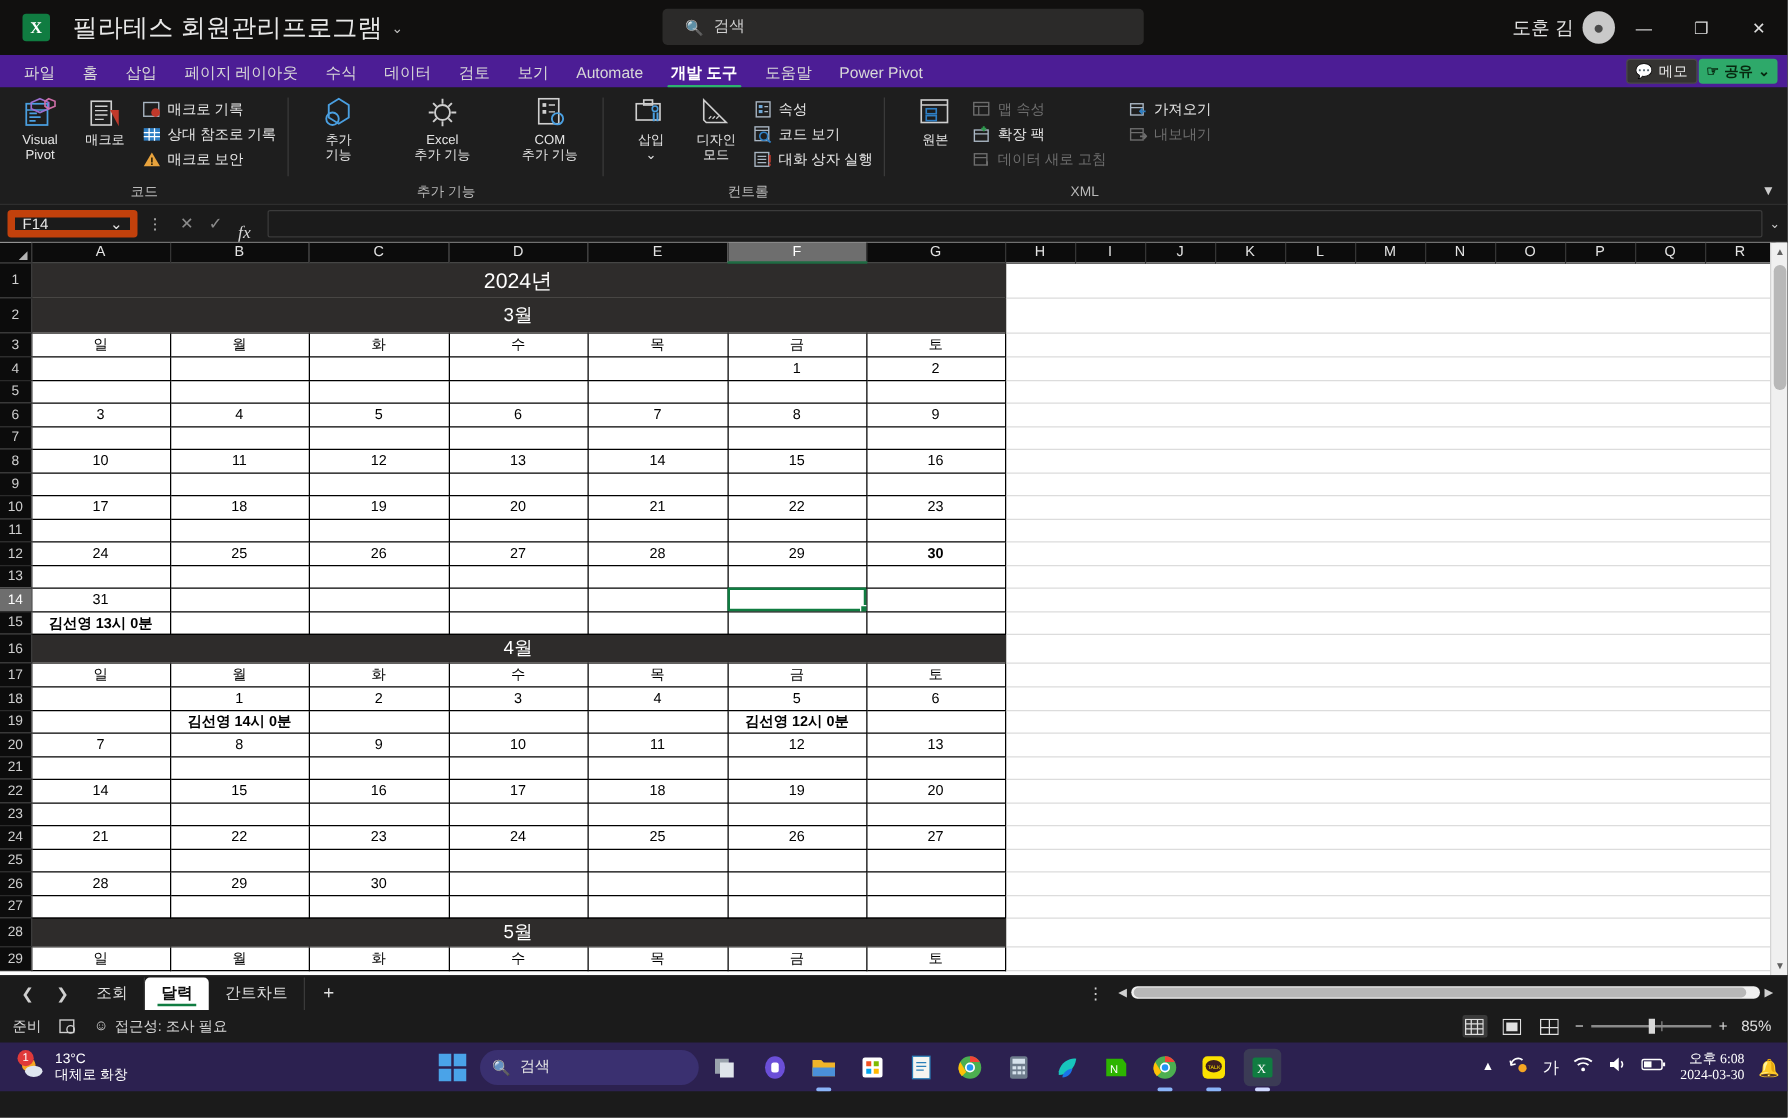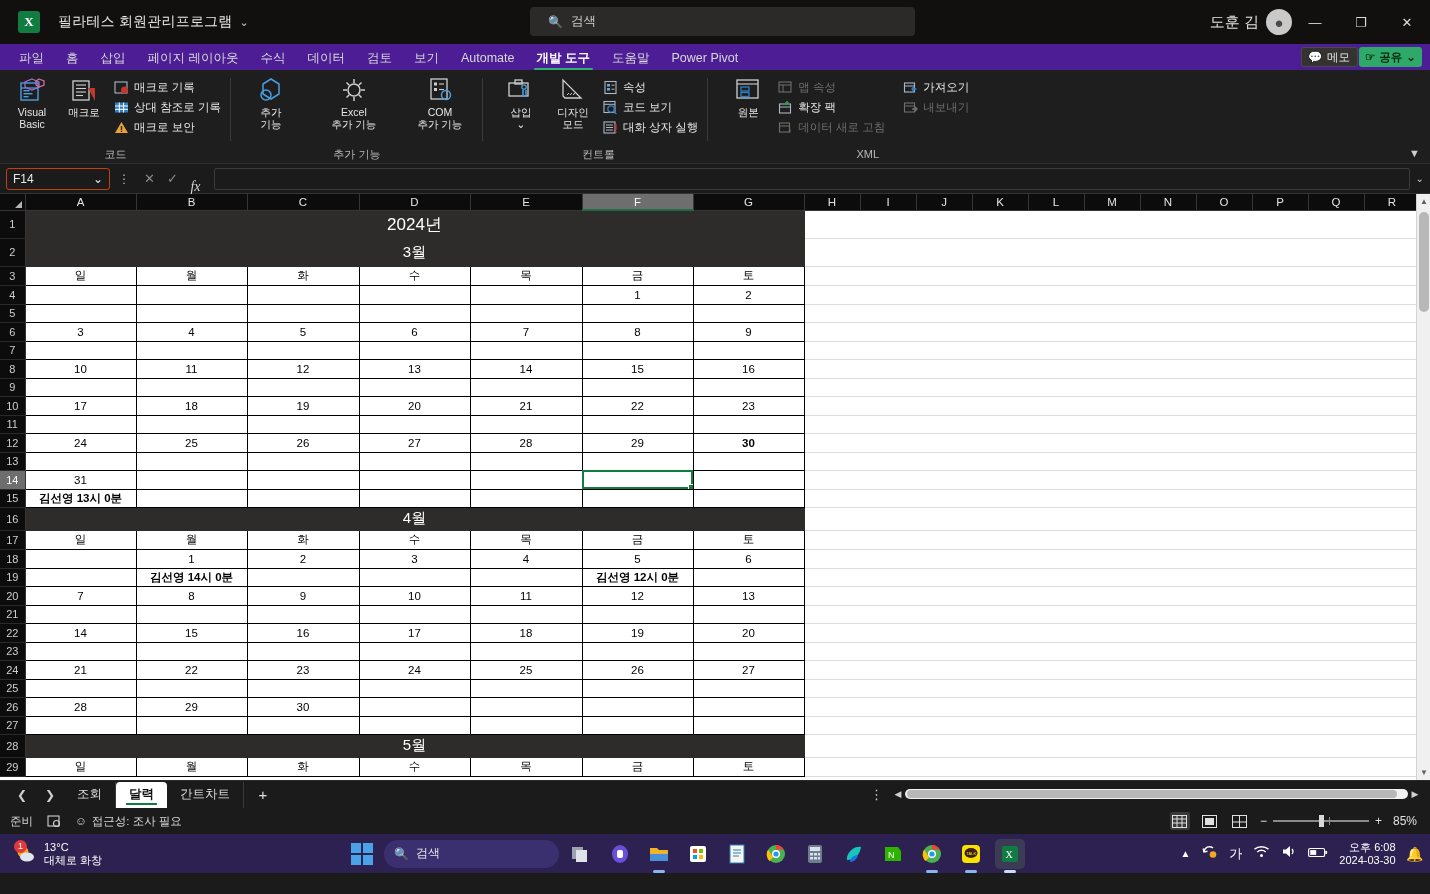--- a/index.html
+++ b/index.html
@@ -16,21 +16,21 @@
     height: 44px; background: #11100f; display: flex; align-items: center;
     position: relative;
   }
   .xl-logo {
     width: 22px; height: 22px; margin-left: 18px; border-radius: 3px;
     background: #107c41; color: #fff; font-size: 13px; font-weight: bold;
     display: flex; align-items: center; justify-content: center;
     font-family: "Liberation Serif", serif;
   }
   .doc-title {
-    margin-left: 18px; color: #e8e8e8; font-size: 14px; letter-spacing: .2px;
+    margin-left: 18px; color: #e8e8e8; font-size: 20px; letter-spacing: .2px;
   }
   .title-caret { color: #c8c8c8; font-size: 11px; margin-left: 7px; }
   .searchbox {
     position: absolute; left: 530px; top: 7px; width: 385px; height: 29px;
     background: #2b2a29; border-radius: 4px; display: flex; align-items: center;
     color: #d0d0d0; font-size: 12.5px;
   }
   .searchbox .mag { margin-left: 18px; margin-right: 8px; font-size: 12px; color:#cfcfcf; }
   .tb-right {
     position: absolute; right: 0; top: 0; height: 44px; display: flex; align-items: center;
@@ -102,21 +102,21 @@
   .ribbon-collapse {
     position: absolute; right: 10px; bottom: 4px; color: #cdcdcd; font-size: 11px;
   }
 
   
   .formula-row {
     height: 30px; background: #1b1b1b; display: flex; align-items: center;
     border-bottom: 1px solid #343434; padding: 0 6px;
   }
   .namebox {
-    width: 104px; height: 22px; background: #1b1b1b; border: 1px solid #c2410c;
+    width: 104px; height: 22px; background: #1b1b1b; border: 6px solid #c2410c;
     border-radius: 3px; display: flex; align-items: center; justify-content: space-between;
     color: #e8e8e8; font-size: 12px; padding: 0 6px;
   }
   .fbar-dots { color: #bdbdbd; font-size: 12px; padding: 0 8px; }
   .fbar-ic { color: #8b8b8b; font-size: 13px; width: 23px; text-align: center; }
   .fbar-fx { color: #d6d6d6; font-style: italic; font-family: "Liberation Serif", serif; font-size: 14px; margin-top: 16px; }
   .fbar-input {
     flex: 1; height: 22px; margin-left: 7px; background: #1b1b1b;
     border: 1px solid #3b3b3b; border-radius: 2px; color: #e8e8e8; font-size: 12px;
     padding: 0 6px; display: flex; align-items: center;
@@ -227,21 +227,21 @@
   .winlogo { width: 22px; height: 22px; display: grid; grid-template-columns: 1fr 1fr; gap: 2px; }
   .winlogo i { background: #4aa3e8; display: block; }
   .tb-search {
     width: 175px; height: 28px; background: #3a3070; border-radius: 15px;
     display: flex; align-items: center; color: #e6e6e6; font-size: 12px; padding: 0 10px; gap: 7px;
     position: relative; overflow: hidden;
   }
   .tb-ico { width: 30px; height: 30px; display: flex; align-items: center; justify-content: center; border-radius: 5px; position: relative; margin: 0 2px; }
   .tb-ico .dot { position: absolute; bottom: -4px; left: 50%; transform: translateX(-50%); width: 12px; height: 2.5px; background: #8ab4f8; border-radius: 2px; }
   .sysarea { position: absolute; right: 6px; display: flex; align-items: center; gap: 11px; color: #fff; }
-  .clock { text-align: right; font-size: 11px; line-height: 13px; }
+  .clock { text-align: right; font-size: 11px; line-height: 13px; font-family: Liberation Serif, serif; }
 </style>
 </head>
 <body>
 
 <div class="titlebar">
   <div class="xl-logo">X</div>
   <div class="doc-title">필라테스 회원관리프로그램</div>
   <div class="title-caret">⌄</div>
   <div class="searchbox">
     <span class="mag">🔍</span>
@@ -290,21 +290,21 @@
             <rect x="4" y="6" width="17" height="17" fill="none" stroke="#4a9fe0" stroke-width="1.4"></rect>
             <line x1="4" y1="11" x2="21" y2="11" stroke="#4a9fe0" stroke-width="1.2"></line>
             <rect x="6.5" y="13" width="6" height="1.4" fill="#4a9fe0"></rect>
             <rect x="6.5" y="16" width="9" height="1.4" fill="#4a9fe0"></rect>
             <rect x="6.5" y="19" width="5" height="1.4" fill="#4a9fe0"></rect>
             <path d="M15 2 L22 5 L22 10 L15 13 L8 10 L8 5 Z" fill="none" stroke="#9b6fd0" stroke-width="1.3"></path>
             <path d="M22 2 L27 4 L27 8 L22 10 L19 8 L19 4 Z" fill="none" stroke="#d06fa8" stroke-width="1.3"></path>
           </svg>
         </span>
         <span>Visual</span>
-        <span>Basic</span>
+        <span>Pivot</span>
       </div>
       <div class="bigbtn">
         <span class="gfx">
           <svg width="30" height="28" viewBox="0 0 30 28">
             <rect x="4" y="4" width="16" height="19" fill="none" stroke="#cfcfcf" stroke-width="1.3"></rect>
             <line x1="7" y1="8" x2="17" y2="8" stroke="#cfcfcf" stroke-width="1.1"></line>
             <line x1="7" y1="11.5" x2="17" y2="11.5" stroke="#cfcfcf" stroke-width="1.1"></line>
             <line x1="7" y1="15" x2="17" y2="15" stroke="#cfcfcf" stroke-width="1.1"></line>
             <line x1="7" y1="18.5" x2="14" y2="18.5" stroke="#cfcfcf" stroke-width="1.1"></line>
             <path d="M19 11 L26 11 L26 24 Z" fill="#c0392b"></path>

